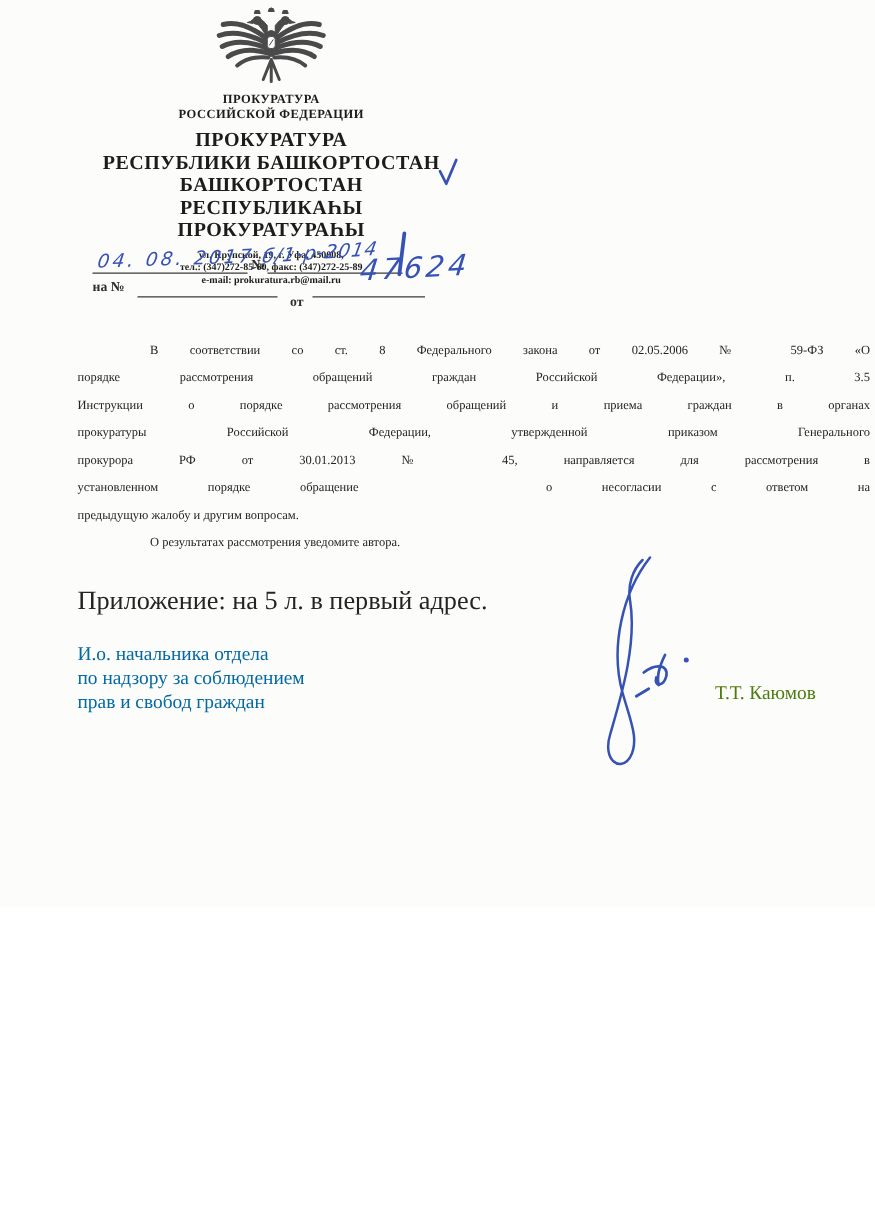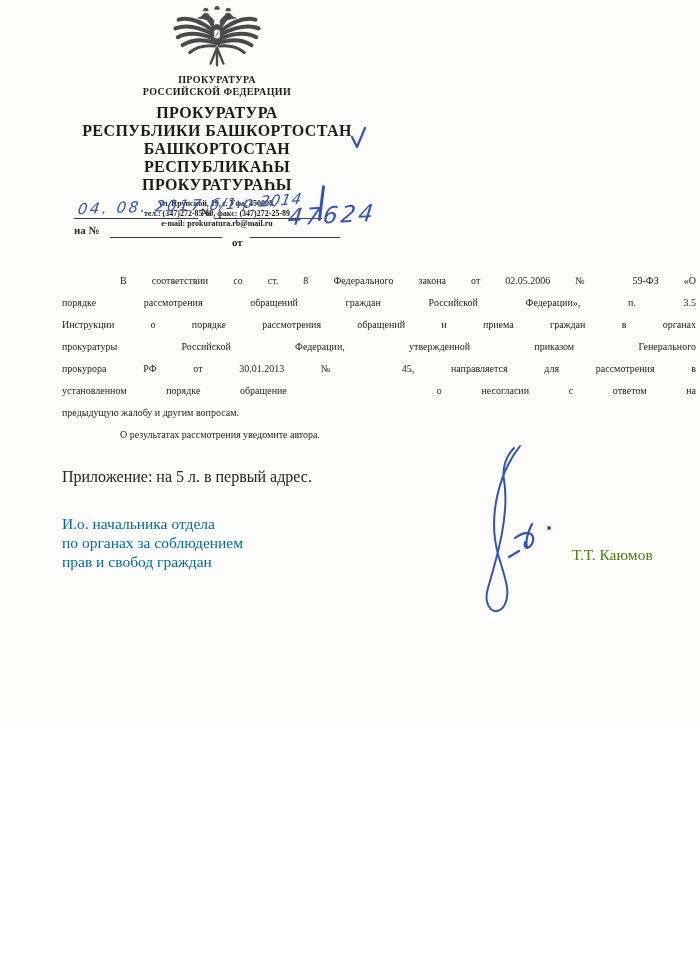--- a/index.html
+++ b/index.html
@@ -26,21 +26,21 @@
   .checkmark{position:absolute;left:349px;top:126px;}
   
   .recipient{position:absolute;left:362px;top:66px;font-size:15.5px;line-height:19px;color:#242424;}
   .recipient .raddr{margin-top:12px;}
   
   .body{position:absolute;left:62px;top:270px;width:634px;font-size:10px;line-height:22px;color:#242424;}
   .bline{text-align:justify;text-align-last:justify;white-space:nowrap;}
   .bline.plain{text-align:left;text-align-last:left;}
   .ind{text-indent:58px;}
   .gap{display:inline-block;width:150px;}
-  .attachment{position:absolute;left:62px;top:468px;font-size:16px;color:#242424;}
+  .attachment{position:absolute;left:62px;top:468px;font-size:21px;color:#242424;}
   
   .sigpos{position:absolute;left:62px;top:514px;font-size:15.5px;line-height:19px;color:#0369a1;}
   .signame{position:absolute;left:572px;top:546px;font-size:15.5px;color:#4d7c0f;}
   .autograph{position:absolute;left:452px;top:440px;}
   
   .stamp{position:absolute;left:392px;top:901px;font-family:"DejaVu Sans",sans-serif;
          font-size:19px;color:var(--stamp,#8f8f8f);letter-spacing:2.5px;word-spacing:5px;}
 </style>
 </head>
 <body>
@@ -129,21 +129,21 @@
       <span>установленном порядке обращение</span><span class="gap"></span><span>о несогласии с ответом на</span>
     </div>
     <div class="bline plain">предыдущую жалобу и другим вопросам.</div>
     <div class="bline plain ind">О результатах рассмотрения уведомите автора.</div>
   </div>
 
   <div class="attachment">Приложение: на 5 л. в первый адрес.</div>
 
   <div class="sigpos">
     <div>И.о. начальника отдела</div>
-    <div>по органах за соблюдением</div>
+    <div>по надзору за соблюдением</div>
     <div>прав и свобод граждан</div>
   </div>
 
   <svg class="autograph" width="120" height="180" viewBox="0 0 120 180">
     <g stroke="#3652b4" fill="none" stroke-linecap="round">
       <path stroke-width="2" d="M68,6 C46,34 36,78 46,114 C52,136 60,152 52,166 C44,178 30,168 36,148 C44,120 58,76 52,40 C50,28 54,16 62,8"></path>
       <path stroke-width="2.2" d="M80,84 C76,92 73,101 75,108"></path>
       <path stroke-width="2.2" d="M63,98 C72,91 83,91 81,101 C79,109 71,110 73,102"></path>
       <path stroke-width="2.2" d="M57,117 L67,111"></path>
       <circle cx="97" cy="88" r="2" fill="#3652b4" stroke="none"></circle>

